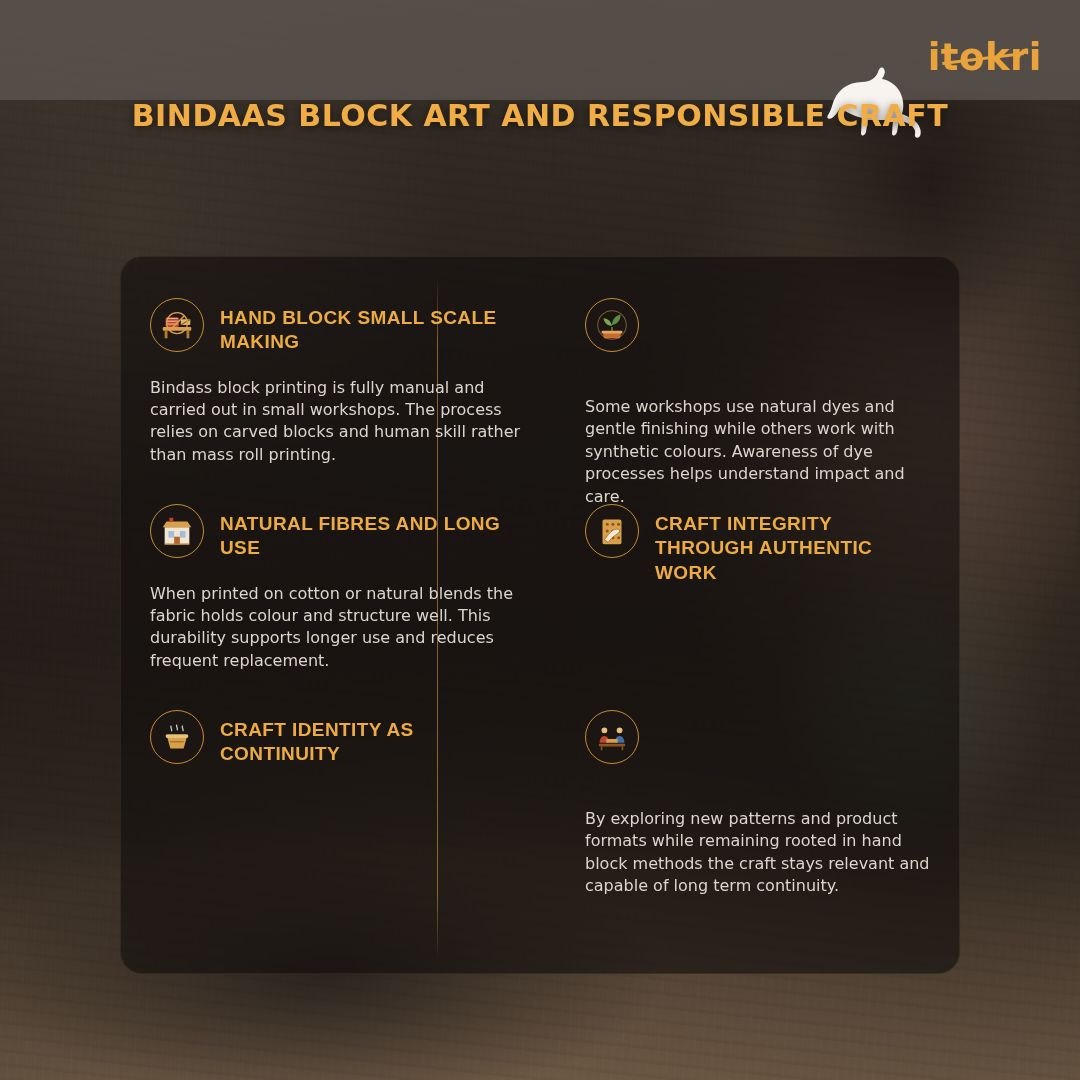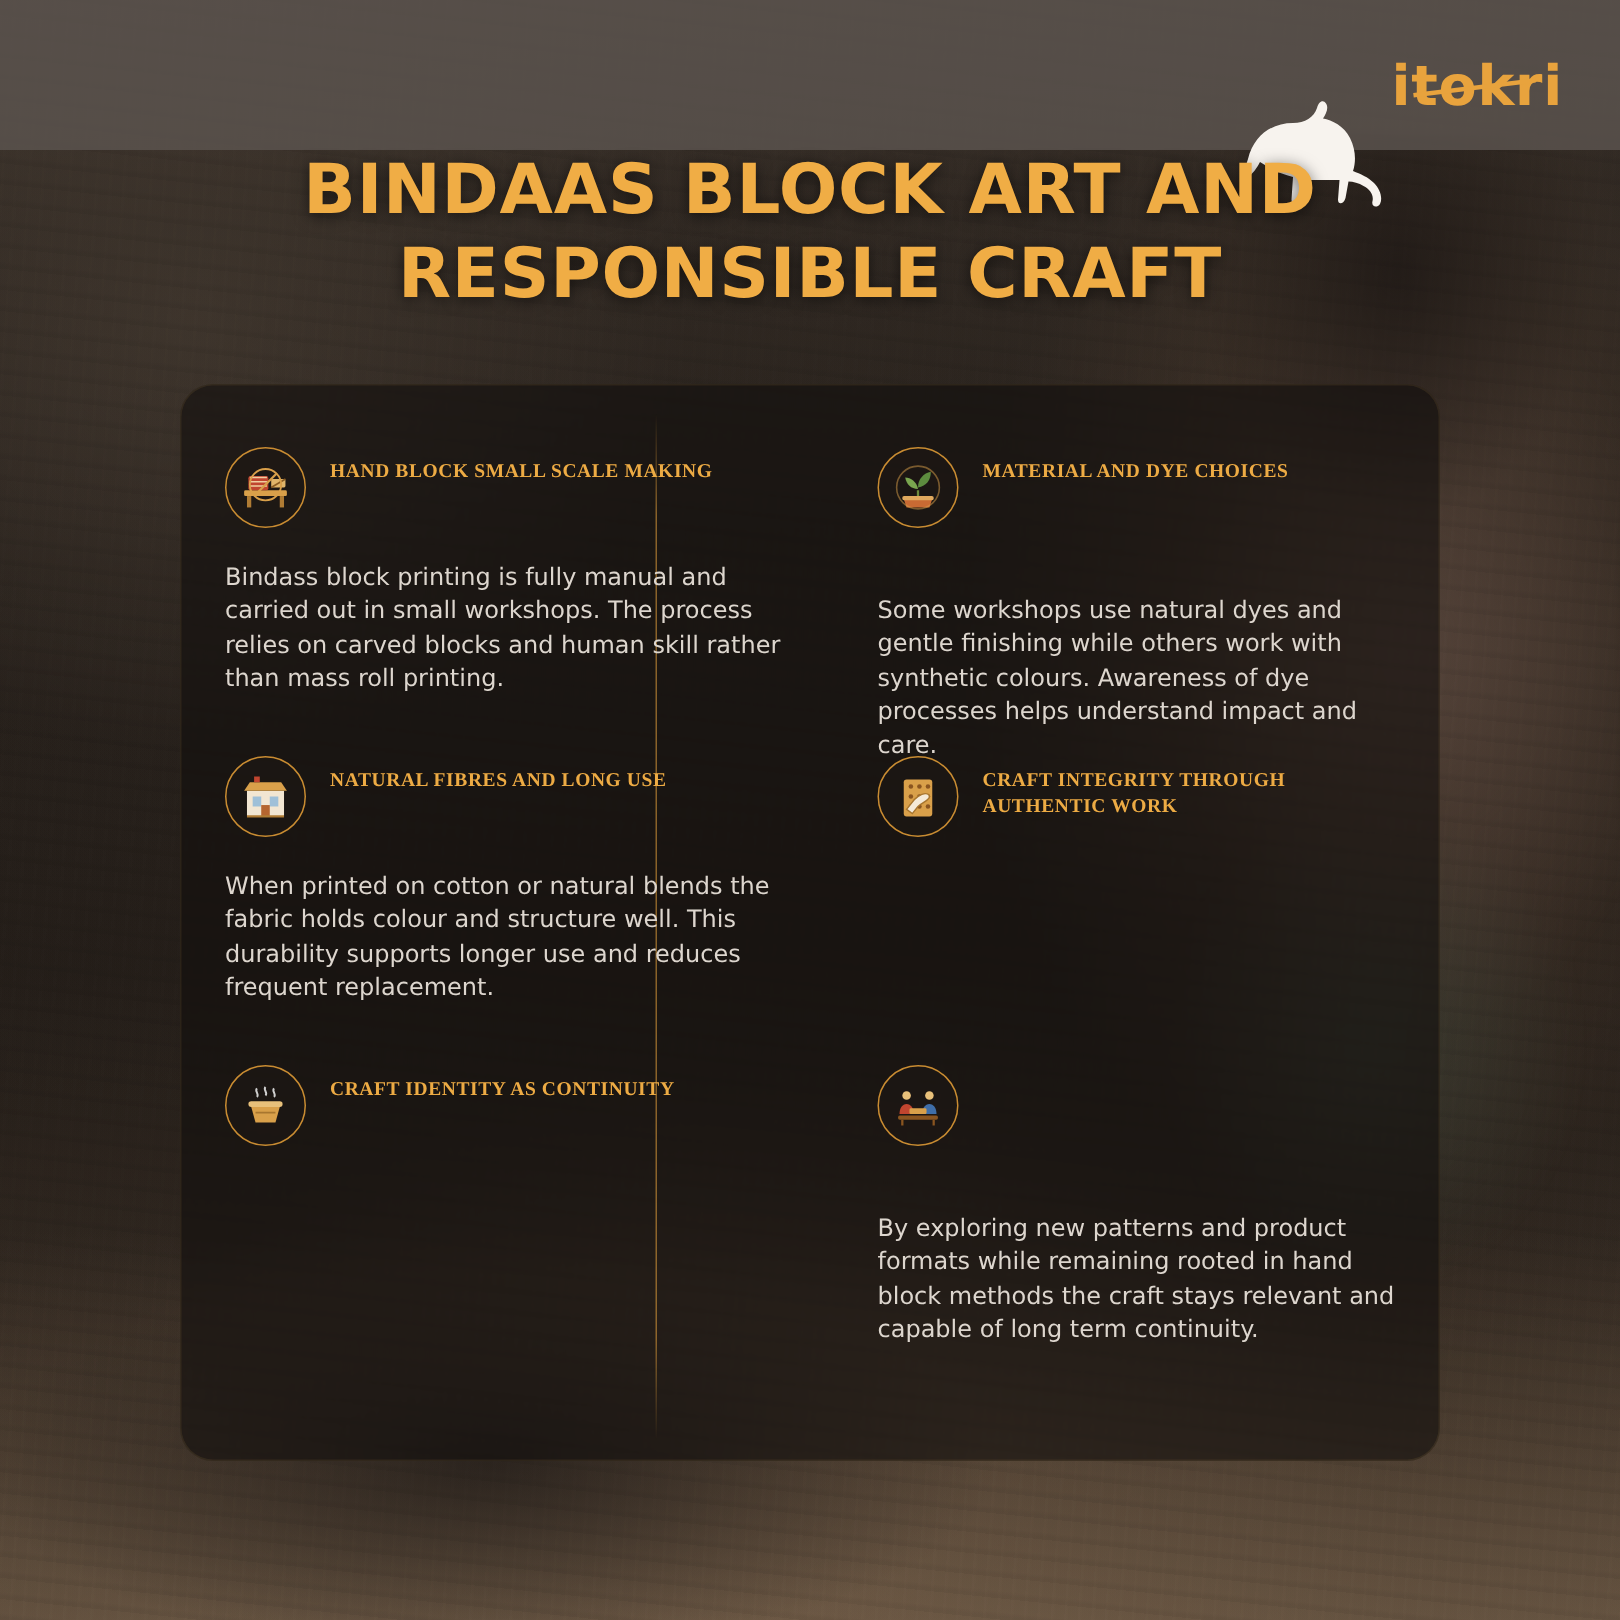--- a/index.html
+++ b/index.html
@@ -72,21 +72,21 @@
   
   .leopard {
     position: absolute; left: 812px; top: 60px; width: 120px; height: 82px;
   }
 
   
   .title {
     position: absolute; left: 90px; top: 98px; width: 900px;
     text-align: center;
     color: #f0ad45;
-    font-size: 46px; line-height: 1.22; font-weight: 800;
+    font-size: 30px; line-height: 1.22; font-weight: 800;
     letter-spacing: 0.5px;
     text-shadow: 0 2px 10px rgba(0,0,0,0.55);
     font-family: "DejaVu Sans", sans-serif;
   }
 
   
   .panel {
     position: absolute; left: 120px; top: 256px;
     width: 840px; height: 718px;
     background: rgba(18,15,13,0.62);
@@ -119,24 +119,24 @@
     width: 54px; height: 54px; border-radius: 50%;
     border: 1.5px solid #c98c32;
     background: rgba(30,24,20,0.55);
     display: flex; align-items: center; justify-content: center;
     overflow: hidden;
   }
   .icon-circle svg { display: block; }
 
   .cell-title {
     color: #edab44;
-    font-size: 13px; font-weight: 800; line-height: 1.28;
+    font-size: 19px; font-weight: 800; line-height: 1.28;
     letter-spacing: 0.4px; text-transform: uppercase;
     padding-top: 8px;
-    font-family: Liberation Serif, serif;
+    font-family: Liberation Sans, sans-serif;
   }
   .cell-body {
     margin-top: 22px;
     color: #ddd6ce;
     font-size: 16px; line-height: 1.40;
     max-width: 385px;
     font-family: "DejaVu Sans", sans-serif;
   }
   .cell.right .cell-body { max-width: 382px; margin-top: 44px; }
 </style>
@@ -196,21 +196,20 @@
         <div class="icon-circle">
           <svg viewBox="0 0 40 40" width="38" height="38">
             <path d="M20 20c0-6 4-10 9-11 0 6-3 10-9 11z" fill="#5d8c3f"></path>
             <path d="M20 21c-1-5-5-8-9-8 1 5 4 8 9 8z" fill="#7aa64f"></path>
             <path d="M20 22v6" stroke="#6b8a3c" stroke-width="1.6"></path>
             <path d="M10 28h20l-2 6H12z" fill="#c96a33"></path>
             <rect x="9" y="26" width="22" height="3" rx="1.2" fill="#e0a95e"></rect>
             <circle cx="20" cy="20" r="15" fill="none" stroke="#d9a04a" stroke-width="1.1" opacity="0.5"></circle>
           </svg>
         </div>
-        <div class="cell-title">MATERIAL AND DYE CHOICES</div>
       </div>
       <div class="cell-body">Some workshops use natural dyes and gentle finishing while others work with synthetic colours. Awareness of dye processes helps understand impact and care.</div>
     </div>
 
     <div class="cell left">
       <div class="cell-head">
         <div class="icon-circle">
           <svg viewBox="0 0 40 40" width="38" height="38">
             <rect x="7" y="16" width="26" height="18" fill="#f2e6d2"></rect>
             <path d="M5 16h30l-4-6H9z" fill="#d9a04a"></path>

